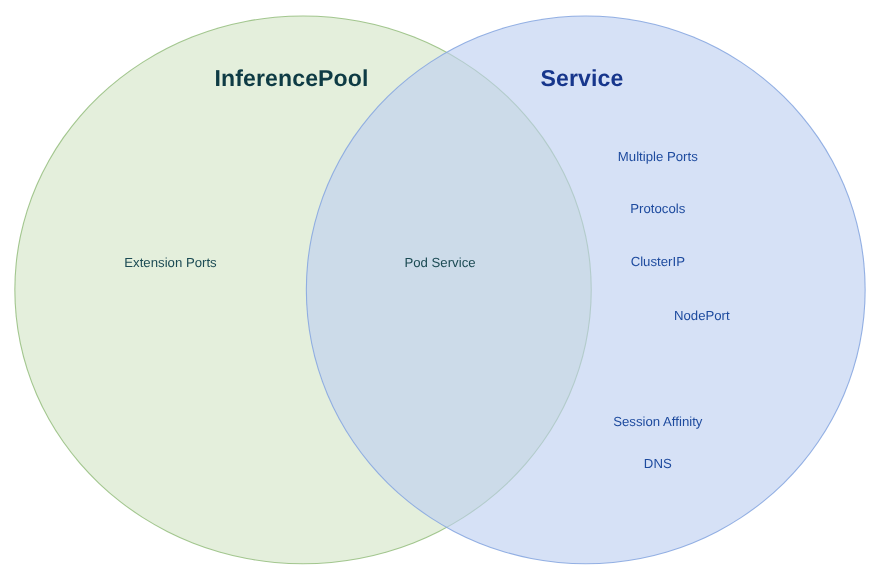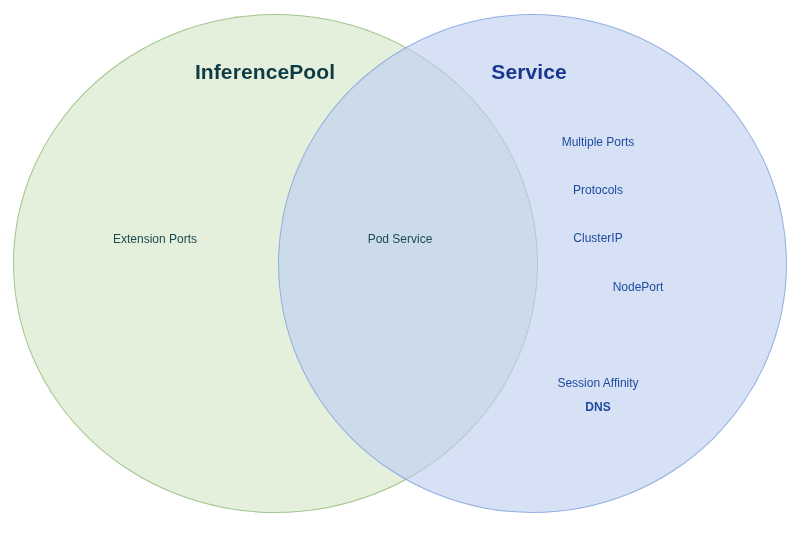--- a/index.html
+++ b/index.html
@@ -104,16 +104,16 @@
 
     <div class="item left-set col-left" style="top: 232px; color: rgb(28, 75, 84);">Extension Ports</div>
 
     <div class="item mid-set col-mid" style="top: 232px; color: rgb(28, 75, 84);">Pod Service</div>
 
     <div class="item right-set col-right" style="top: 135px;">Multiple Ports</div>
     <div class="item right-set col-right" style="top: 183px;">Protocols</div>
     <div class="item right-set col-right" style="top: 231px;">ClusterIP</div>
     <div class="item right-set col-right" style="top: 280px; margin-left: 40px;">NodePort</div>
     <div class="item right-set col-right" style="top: 376px;">Session Affinity</div>
-    <div class="item right-set col-right" style="top: 400px; font-weight: bold;">DNS</div>
+    <div class="item right-set col-right" style="top: 414px;">DNS</div>
 
   </div>
 </div>
 
 </body></html>

